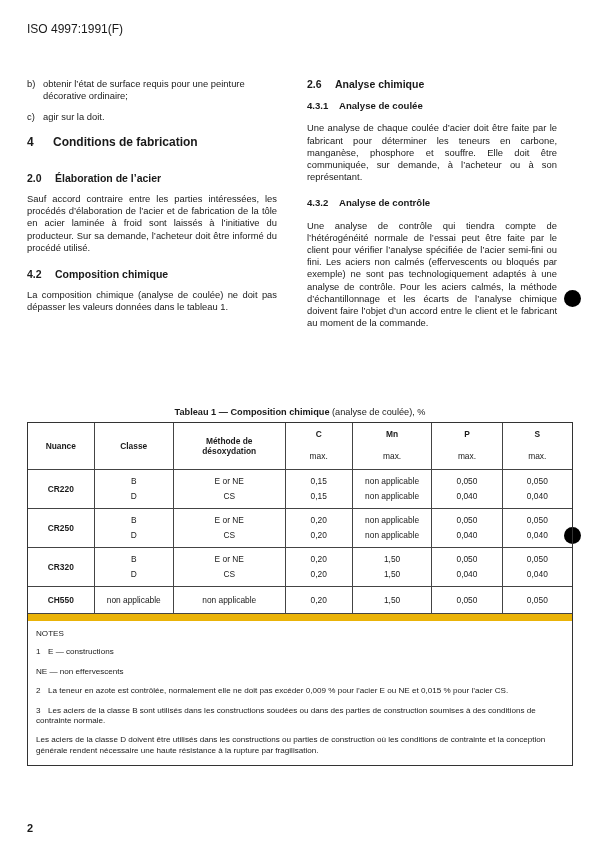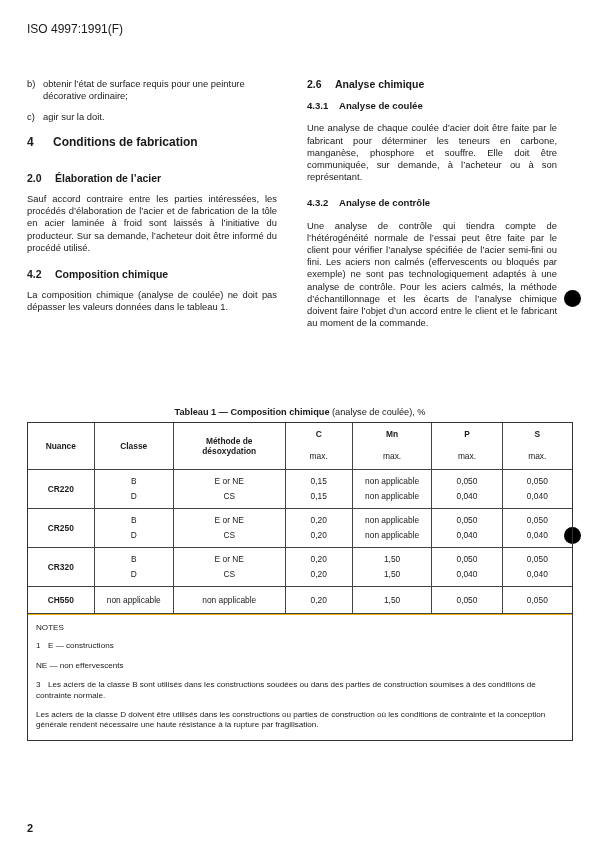--- a/index.html
+++ b/index.html
@@ -32,21 +32,21 @@
   table.comp tr:first-child th { border-top: none; }
   table.comp th:first-child, table.comp td:first-child { border-left: none; }
   table.comp th:last-child, table.comp td:last-child { border-right: none; }
   table.comp th { font-weight: bold; height: 46px; vertical-align: top; }
   table.comp th .el { display: block; margin-top: 6px; }
   table.comp th .mx { display: block; margin-top: 12px; font-weight: normal; }
   table.comp th.mid { vertical-align: middle; }
   table.comp td { height: 38px; line-height: 15px; }
   table.comp td.nuance { font-weight: bold; }
   table.comp tr.single td { height: 26px; }
-  .notes { padding: 8px 8px 9px 8px; font-size: 8.1px; line-height: 10.4px; border-top: 1px solid #eab308; }
+  .notes { padding: 8px 8px 9px 8px; font-size: 8.1px; line-height: 10.4px; border-top: 7px solid #eab308; }
   .notes p { margin: 0 0 9px 0; }
   .notes p:last-child { margin-bottom: 0; }
   .notes .n { display: inline-block; width: 12px; }
   .notes .notes-title { margin-bottom: 8px; }
   .pagenum { position: absolute; left: 27px; top: 822px; font-size: 11px; font-weight: bold; }
   .c1 { width: 66px; } .c2 { width: 79px; } .c3 { width: 111px; } .c4 { width: 67px; }
   .c5 { width: 79px; } .c6 { width: 70px; } .c7 { width: 70px; }
 </style>
 </head>
 <body>
@@ -184,18 +184,19 @@
         <td>1,50</td>
         <td>0,050</td>
         <td>0,050</td>
       </tr>
     </tbody>
   </table>
   <div class="notes">
     <p class="notes-title">NOTES</p>
     <p><span class="n">1</span><span>E — constructions</span></p>
     <p><span>NE — non effervescents</span></p>
+    <p><span class="n">2</span><span>La teneur en azote est contrôlée, normalement elle ne doit pas excéder 0,009 % pour l’acier E ou NE et 0,015 % pour l’acier CS.</span></p>
     <p><span class="n">3</span><span>Les aciers de la classe B sont utilisés dans les constructions soudées ou dans des parties de construction soumises à des conditions de contrainte normale.</span></p>
     <p><span>Les aciers de la classe D doivent être utilisés dans les constructions ou parties de construction où les conditions de contrainte et la conception générale rendent nécessaire une haute résistance à la rupture par fragilisation.</span></p>
   </div>
 </div>
 
 <div class="pagenum">2</div>
 
 </body></html>

